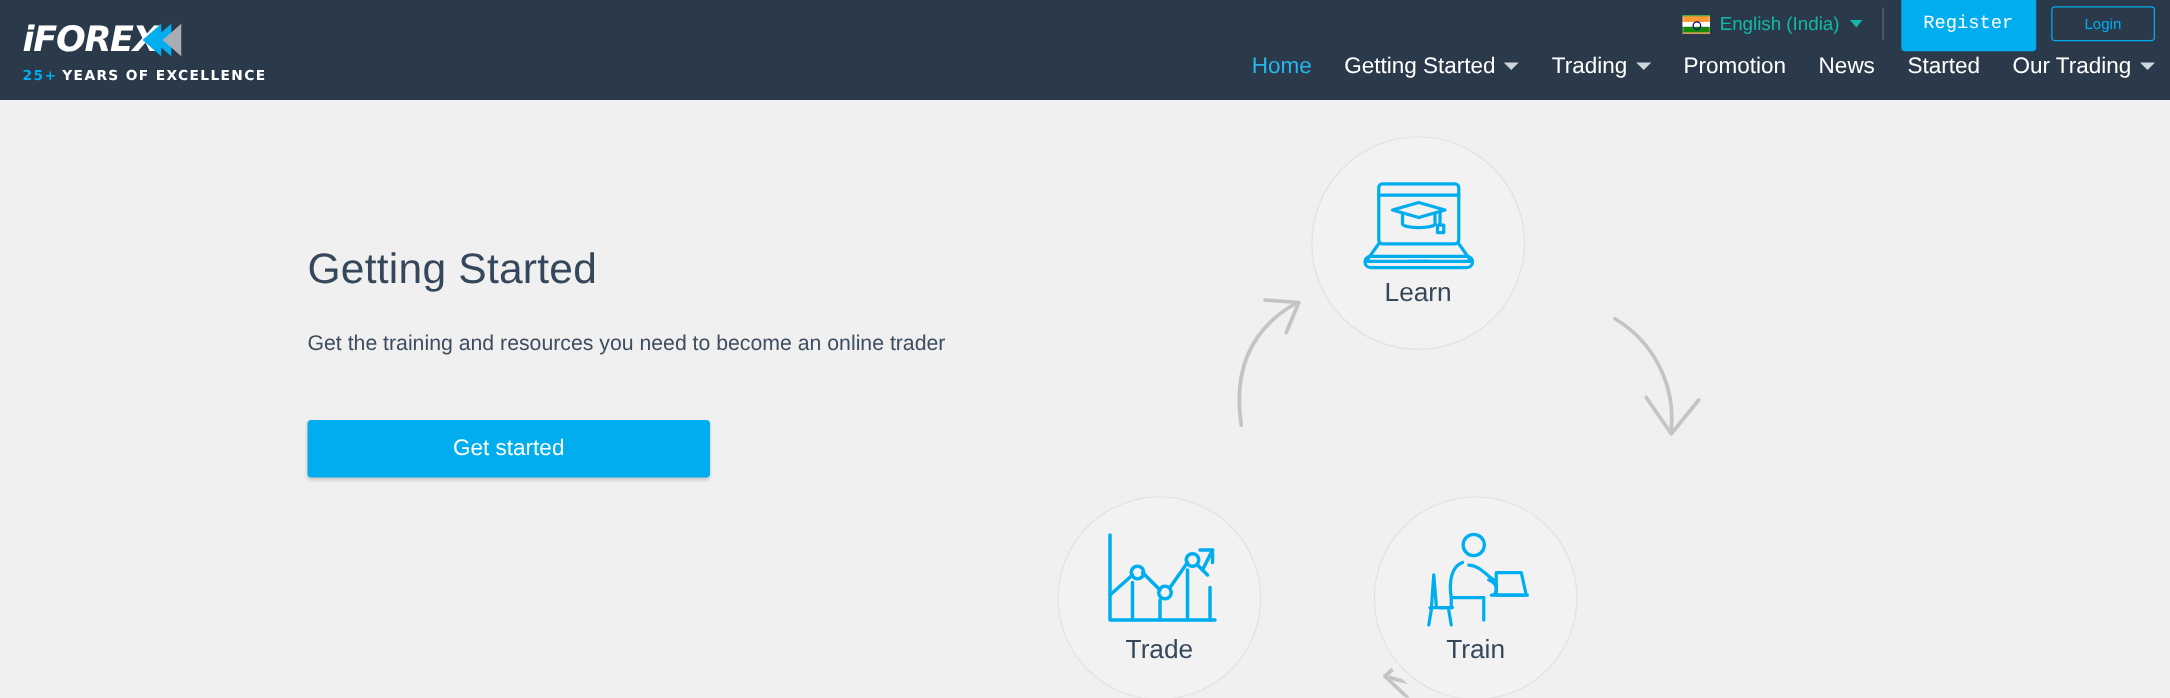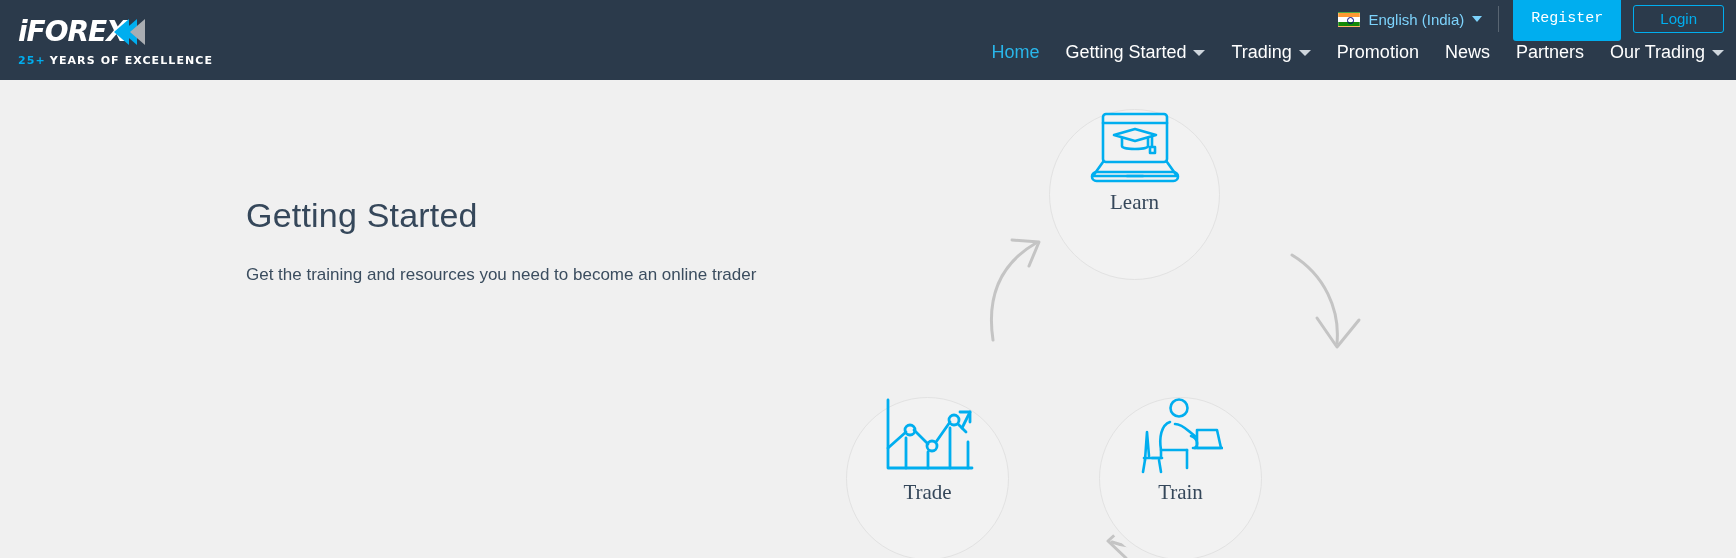--- a/index.html
+++ b/index.html
@@ -44,21 +44,21 @@
   }
   .logo-tag .yrs{ color:#00aeef; margin-right:4px; }
 
   
   .toprow{
     position:absolute; right:12px; top:5px;
     display:flex; align-items:center; height:28px;
   }
   .lang{
     display:flex; align-items:center; gap:8px;
-    color:#7dd3fc; font-size:15px; cursor:pointer;
+    color:#14b8a6; font-size:15px; cursor:pointer;
     padding-right:16px;
   }
   .flag{
     width:22px; height:15px; border:1px solid rgba(255,255,255,.25);
     background:linear-gradient(#ff9933 0 33.3%, #ffffff 33.3% 66.6%, #138808 66.6% 100%);
     position:relative; flex:none;
   }
   .flag::after{
     content:""; position:absolute; left:50%; top:50%;
     width:5px; height:5px; margin:-2.5px 0 0 -2.5px;
@@ -72,21 +72,21 @@
     display:inline-block;
   }
   .vsep{ width:1px; height:26px; background:rgba(255,255,255,.22); margin:0 14px 0 0; }
   .btn-reg{
     background:#00aeef; color:#fff; border:none; border-radius:3px;
     font-size:15px; padding:0 18px; height:44px; line-height:28px;
     cursor:pointer; font-family:Liberation Mono, monospace;
   }
   .btn-login{
     background:transparent; color:#00aeef; border:1px solid #00aeef;
-    border-radius:3px; font-size:15px; padding:0 26px; height:28px; line-height:26px;
+    border-radius:3px; font-size:12px; padding:0 26px; height:28px; line-height:26px;
     margin-left:12px; cursor:pointer; font-family:"Liberation Sans", sans-serif;
   }
 
   
   .nav{
     position:absolute; right:12px; top:42px;
     display:flex; align-items:flex-end; gap:26px;
   }
   .nav-item{
     display:flex; align-items:center; gap:7px;
@@ -120,21 +120,21 @@
     font-family:"Liberation Sans", sans-serif;
   }
 
   
   .cycle{ position:absolute; left:840px; top:100px; width:560px; height:458px; }
   .node{
     position:absolute; border-radius:50%;
     background:#f2f2f2; border:1px solid #e2e2e2;
     box-shadow:0 0 0 6px #f0f0f0;
     display:flex; flex-direction:column;
-    align-items:center; justify-content:flex-start;font-family:Liberation Serif, serif;
+    align-items:center; justify-content:center;
   }
   .node-learn{ left:209px; top:9px;  width:171px; height:171px; }
   .node-train{ left:259px; top:297px; width:163px; height:163px; }
   .node-trade{ left:6px;   top:297px; width:163px; height:163px; }
   .node-icon{ line-height:0; }
   .node-label{
     margin-top:6px; font-size:21px; color:#35475a;
   }
   .arrows{ position:absolute; left:0; top:0; width:560px; height:458px; }
 </style>
@@ -181,32 +181,33 @@
       <span>Trading</span>
       <span class="nav-caret"></span>
     </div>
     <div class="nav-item">
       <span>Promotion</span>
     </div>
     <div class="nav-item">
       <span>News</span>
     </div>
     <div class="nav-item">
-      <span>Partners</span>
+      <span>Started</span>
     </div>
     <div class="nav-item">
       <span>Our Trading</span>
       <span class="nav-caret"></span>
     </div>
   </nav>
 </div>
 
 <div class="copy">
   <h1 class="title">Getting Started</h1>
   <p class="subtitle">Get the training and resources you need to become an online trader</p>
+  <button class="cta">Get started</button>
 </div>
 
 <div class="cycle">
 
   <svg class="arrows" viewBox="0 0 560 458">
     <g fill="none" stroke="#c4c4c4" stroke-width="3" stroke-linecap="round" stroke-linejoin="round">
 
       <path d="M153 240 C 147 200, 158 165, 196 143"></path>
       <path d="M172 140 L199 142 L189 166"></path>
 

